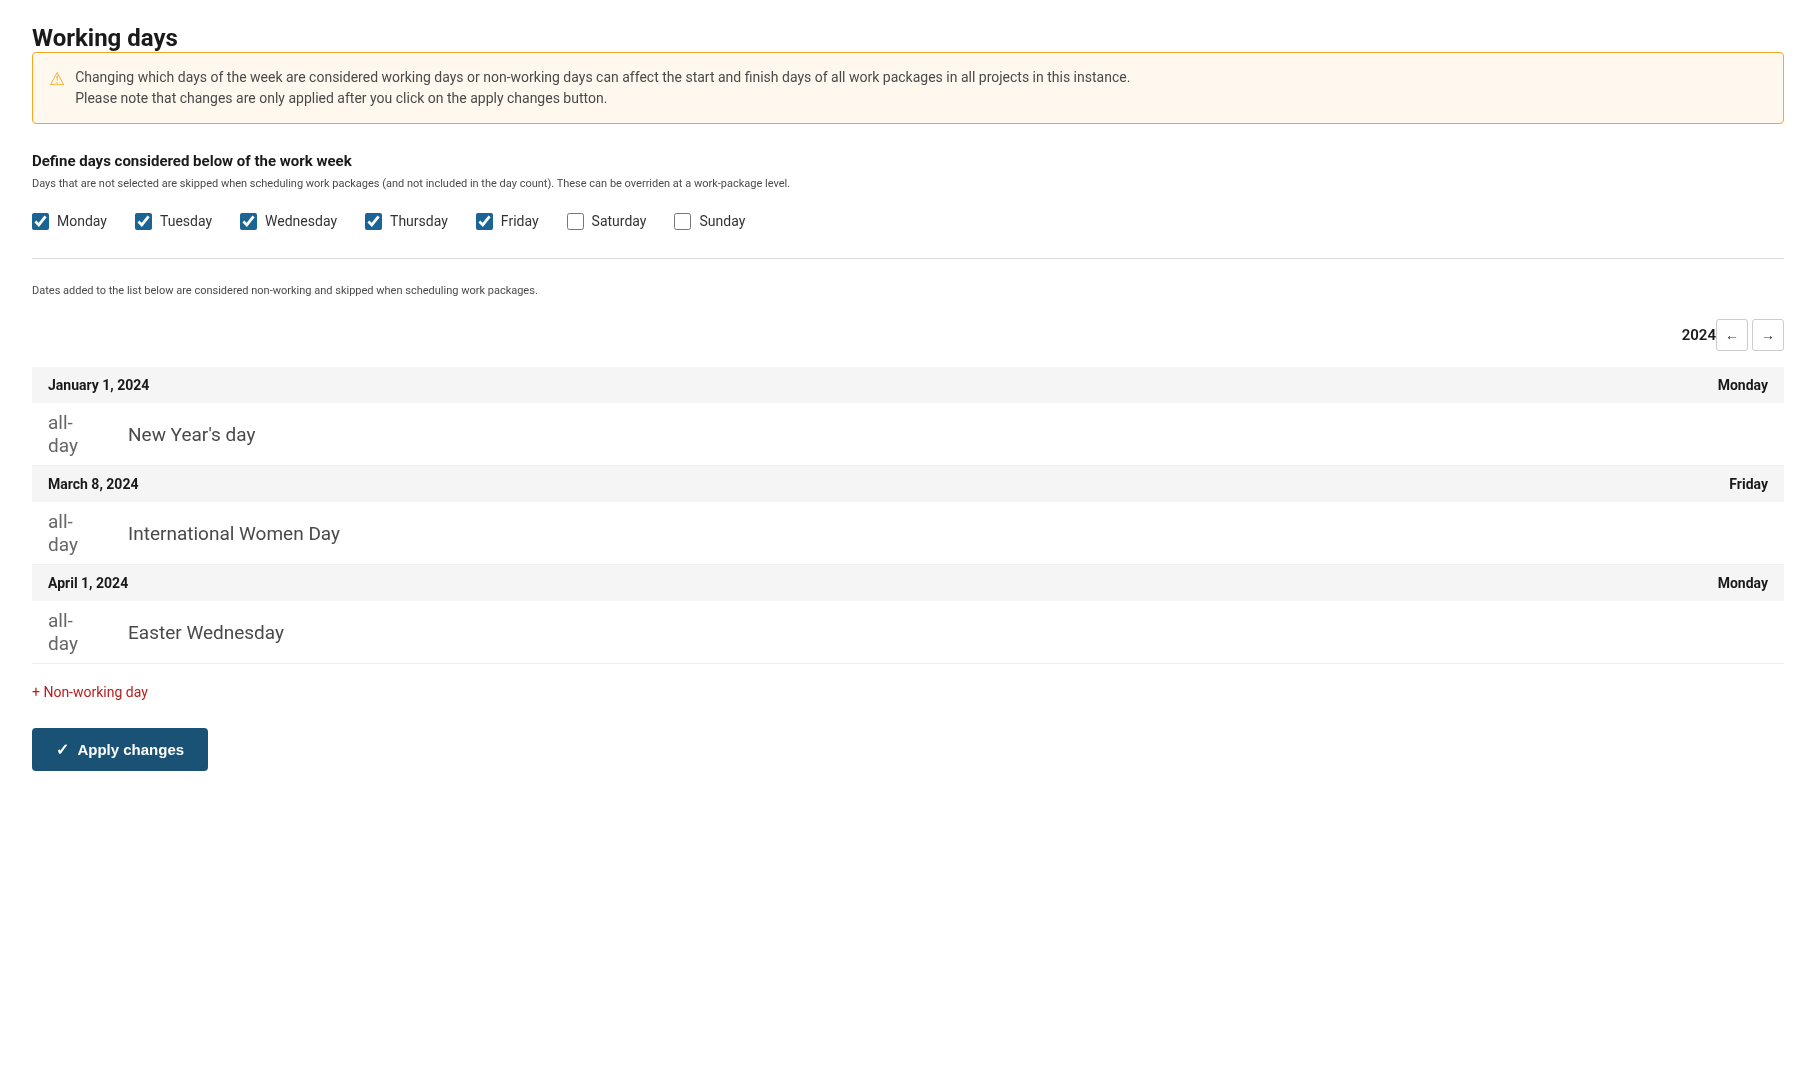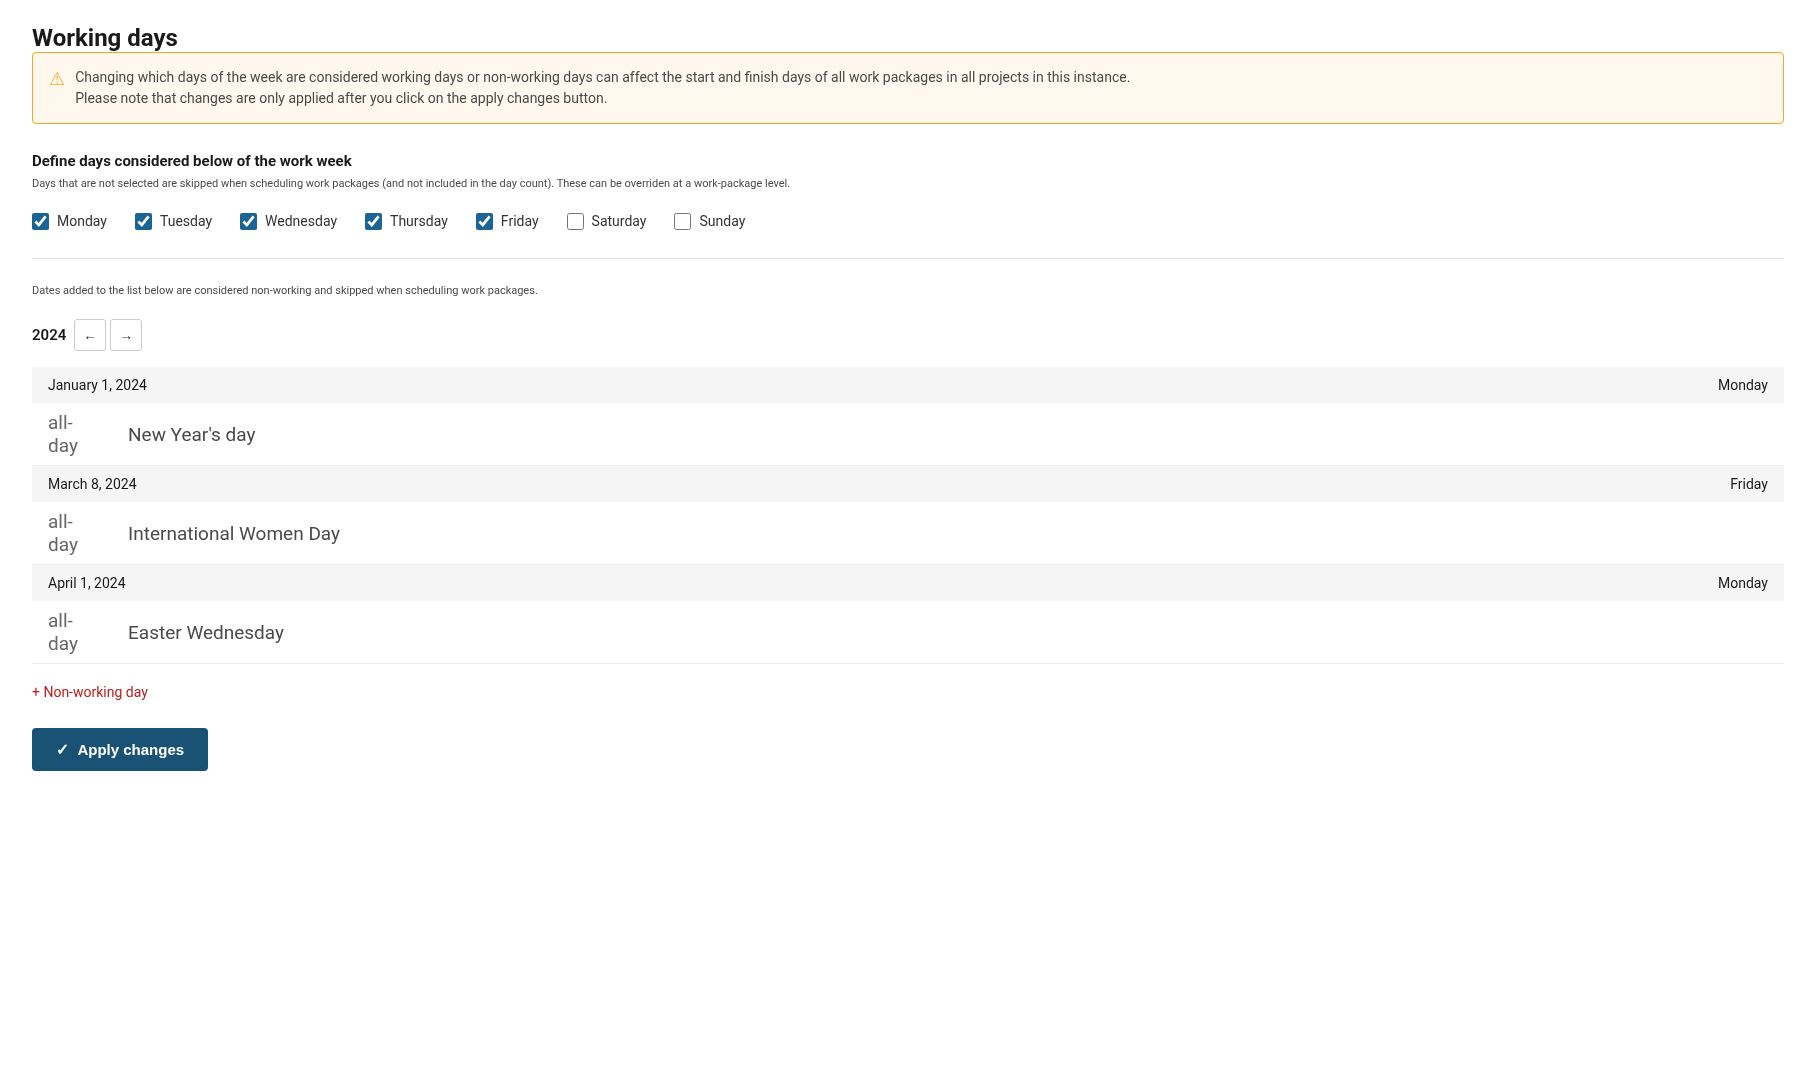--- a/index.html
+++ b/index.html
@@ -68,23 +68,22 @@
       cursor: pointer;
     }
     .divider {
       border: none;
       border-top: 1px solid #ddd;
       margin-bottom: 24px;
     }
     .year-nav {
       display: flex;
       align-items: center;
-      justify-content: flex-start;
+      justify-content: flex-end;
       margin-bottom: 16px;
-      gap: 8px;
     }
     .year-label {
       font-size: 15px;
       font-weight: 600;
       color: #1a1a1a;
     }
     .nav-buttons {
       display: flex;
       gap: 4px;
     }
@@ -104,21 +103,21 @@
     .holidays-table {
       width: 100%;
       border-collapse: collapse;
       margin-bottom: 16px;
     }
     .date-header-row {
       background: #f5f5f5;
     }
     .date-header-row td {
       padding: 10px 16px;
-      font-weight: 400;
+      font-weight: 700;
       font-size: 14px;
       color: #1a1a1a;
     }
     .date-header-row td:last-child {
       text-align: right;
       color: #1a1a1a;
     }
     .holiday-row td {
       padding: 8px 16px;
       font-size: 19px;

